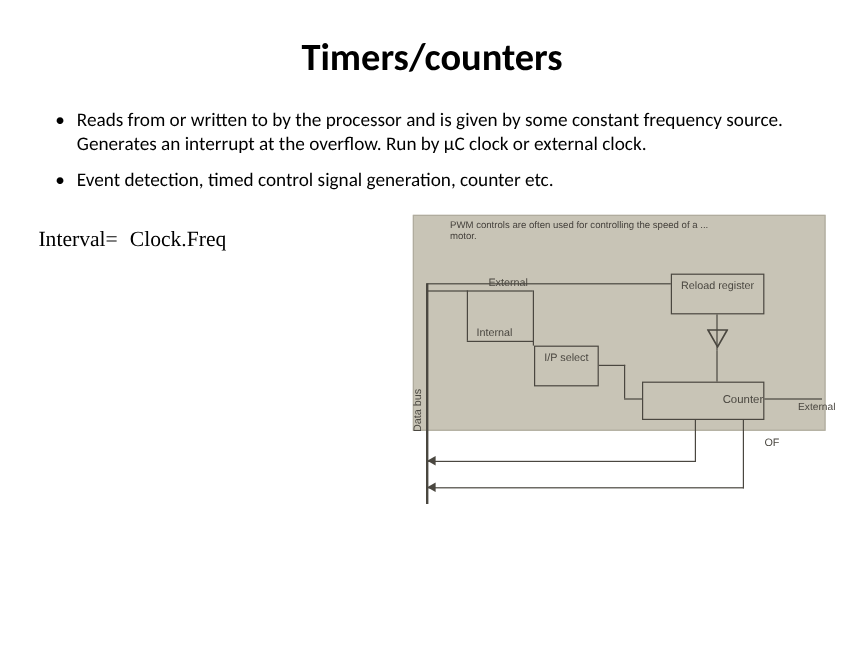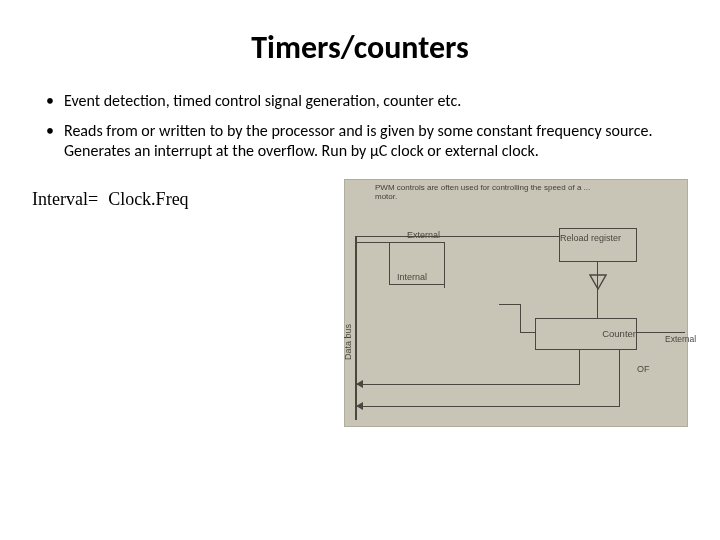--- a/index.html
+++ b/index.html
@@ -8,31 +8,31 @@
   .title { font-size: 32px; font-weight: 700; text-align: center; margin-top: 8px; margin-bottom: 24px; }
   .bullets { list-style: none; padding-left: 18px; }
   .bullets li { position: relative; font-size: 16px; line-height: 1.25; margin-bottom: 10px; padding-left: 14px; }
   .bullets li::before { content: "•"; position: absolute; left: -4px; top: 0; }
   .content-row { display: flex; margin-top: 18px; gap: 12px; align-items: flex-start; }
   .formula-wrap { width: 300px; flex-shrink: 0; padding-top: 10px; }
   .formula { font-family: "Times New Roman", serif; font-size: 18px; display: flex; align-items: center; gap: 6px; }
   .frac { display: inline-flex; flex-direction: column; align-items: center; }
   .frac-num, .frac-den { padding: 1px 4px; line-height: 1.1; }
   .frac-num { border-bottom: 1.4px solid #000; }
-  .diagram-box { flex: 1; background: #c8c4b6; border: 1px solid #b0ac9e; position: relative; height: 248px; width: 360px; font-family: Arial, sans-serif; }
+  .diagram-box { flex: 1; background: #c8c4b6; border: 1px solid #b0ac9e; position: relative; height: 180px; width: 360px; font-family: Arial, sans-serif; }
   .d-caption { position: absolute; top: 4px; left: 30px; right: 6px; font-size: 8px; color: #433f3a; line-height: 1.1; }
   .d-databus { position: absolute; left: 10px; top: 56px; width: 1.5px; height: 184px; background: #4a4740; }
   .d-databus-lbl { position: absolute; left: -2px; top: 180px; font-size: 9px; color: #4a4740; transform: rotate(-90deg); transform-origin: left top; }
   .d-ext-line { position: absolute; left: 11px; top: 62px; width: 88px; height: 1.4px; background: #4a4740; }
   .d-ext-lbl { position: absolute; left: 62px; top: 50px; font-size: 9px; color: #4a4740; }
   .d-int-line { position: absolute; left: 44px; top: 104px; width: 56px; height: 1.4px; background: #4a4740; }
   .d-int-stub { position: absolute; left: 44px; top: 62px; width: 1.4px; height: 42px; background: #4a4740; }
   .d-int-lbl { position: absolute; left: 52px; top: 92px; font-size: 9px; color: #4a4740; }
   .d-ipsel { position: absolute; left: 100px; top: 108px; width: 54px; height: 34px; border: 1.4px solid #4a4740; font-size: 9px; text-align: center; line-height: 1.1; padding-top: 5px; color: #4a4740; }
-  .d-reload { position: absolute; left: 214px; top: 48px; width: 78px; height: 34px; border: 1.4px solid #4a4740; font-size: 9px; line-height: 1.1; padding-top: 5px; color: #4a4740; }
+  .d-reload { position: absolute; left: 214px; top: 48px; width: 78px; height: 34px; border: 1.4px solid #4a4740; font-size: 9px; text-align: center; line-height: 1.1; padding-top: 5px; color: #4a4740; }
   .d-counter { position: absolute; left: 190px; top: 138px; width: 102px; height: 32px; border: 1.4px solid #4a4740; font-size: 9.5px; text-align: right; line-height: 30px; color: #4a4740; }
   .d-tri-outline { position: absolute; left: 244px; top: 94px; }
   .d-tri-outline svg { display: block; }
   .l-reload-down { position: absolute; left: 252px; top: 82px; width: 1.4px; height: 30px; background: #4a4740; }
   .l-tri-to-counter { position: absolute; left: 252px; top: 112px; width: 1.4px; height: 26px; background: #4a4740; }
   .l-ipsel-ext { position: absolute; left: 99px; top: 62px; width: 1.4px; height: 46px; background: #4a4740; }
   .l-ipsel-to-ctr-a { position: absolute; left: 154px; top: 124px; width: 22px; height: 1.4px; background: #4a4740; }
   .l-ipsel-to-ctr-b { position: absolute; left: 175px; top: 124px; width: 1.4px; height: 28px; background: #4a4740; }
   .l-ipsel-to-ctr-c { position: absolute; left: 175px; top: 152px; width: 15px; height: 1.4px; background: #4a4740; }
   .l-of { position: absolute; left: 292px; top: 152px; width: 48px; height: 1.4px; background: #4a4740; }
@@ -45,22 +45,22 @@
   .l-back2-v { position: absolute; left: 274px; top: 170px; width: 1.4px; height: 57px; background: #4a4740; }
   .arrow-l { position: absolute; width: 0; height: 0; border-top: 4px solid transparent; border-bottom: 4px solid transparent; border-right: 7px solid #4a4740; }
 </style>
 </head>
 <body>
 
 <div class="slide">
   <h1 class="title">Timers/counters</h1>
 
   <ul class="bullets">
+    <li>Reads from or written to by the processor and is given by some constant frequency source. Generates an interrupt at the overflow. Run by μC clock or external clock.</li>
     <li>Event detection, timed control signal generation, counter etc.</li>
-    <li>Reads from or written to by the processor and is given by some constant frequency source. Generates an interrupt at the overflow. Run by μC clock or external clock.</li>
   </ul>
 
   <div class="content-row">
 
     <div class="formula-wrap">
       <div class="formula">
         <span>Interval=</span>
         <span class="frac">
           <span class="frac-den">Clock.Freq</span>
         </span>
@@ -80,20 +80,21 @@
 
       <div class="d-ext-line"></div>
       <div class="d-ext-lbl">External</div>
 
       <div class="d-int-stub"></div>
       <div class="d-int-line"></div>
       <div class="d-int-lbl">Internal</div>
 
       <div class="l-ipsel-ext"></div>
 
+      <div class="d-ipsel">I/P select</div>
 
       <div class="l-ipsel-to-ctr-a"></div>
       <div class="l-ipsel-to-ctr-b"></div>
       <div class="l-ipsel-to-ctr-c"></div>
 
       <div class="d-reload">Reload register</div>
 
       <div class="l-reload-down"></div>
       <div class="d-tri-outline">
         <svg width="18" height="16">

